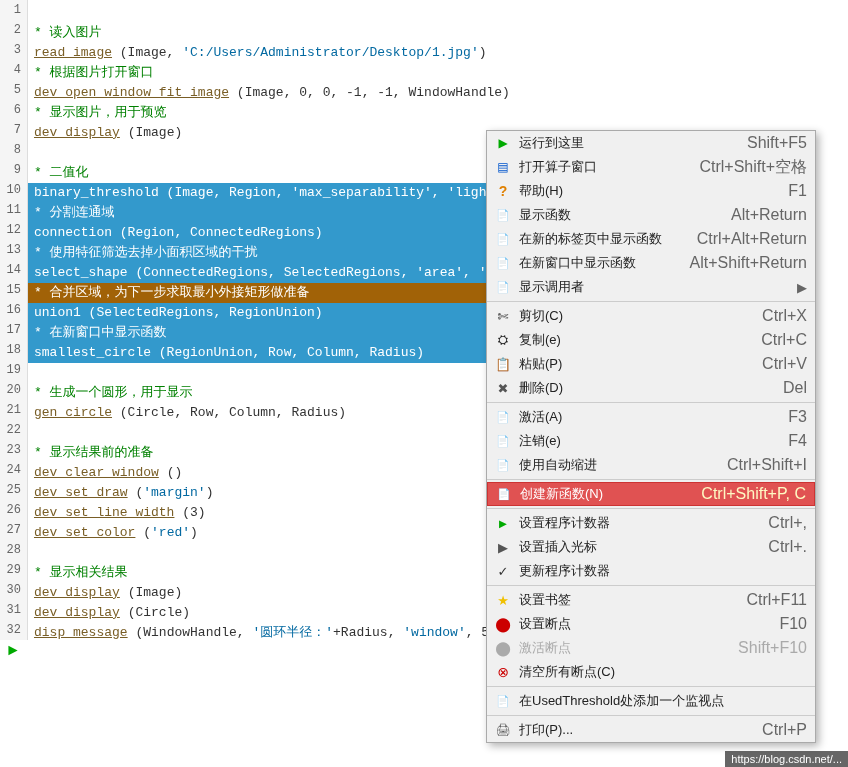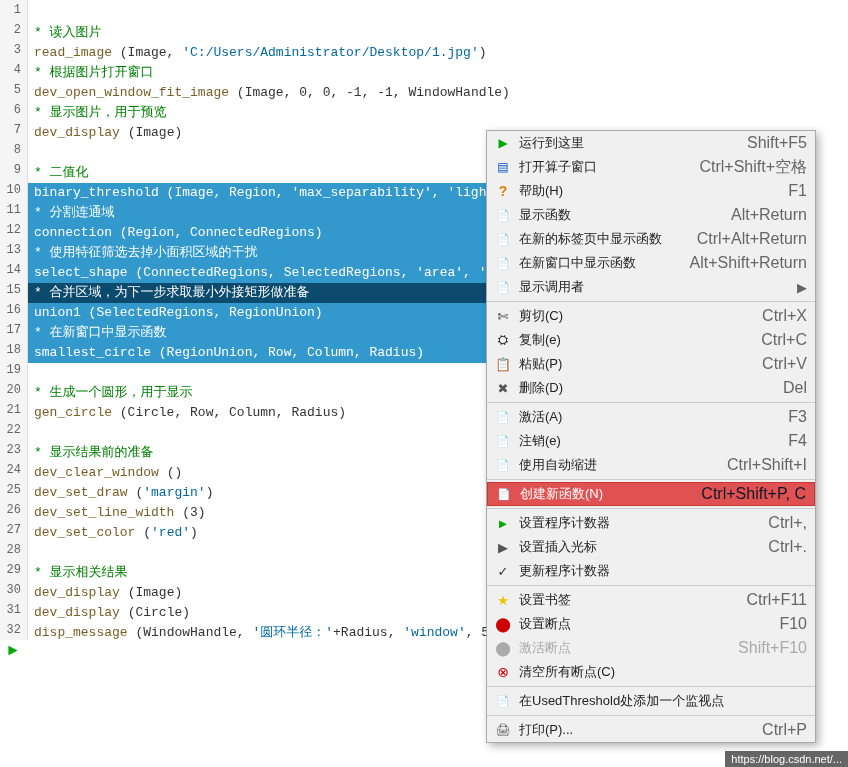--- a/index.html
+++ b/index.html
@@ -53,21 +53,21 @@
       user-select: none;
     }
 
     .line-content {
       padding-left: 6px;
       white-space: pre;
       color: #333;
       margin-top: 45px;
     }
     .string { color: #0369a1; }
-    .function-call { color: #795e26; }
+    .function-call { color: #795e26; text-decoration: underline; }
 
     
     .line.selected .line-content {
       background: #3399cc;
       color: #fff;
       display: block;
       width: 480px;
     }
 
     
@@ -100,21 +100,21 @@
       border: 1px solid #cc3333;
     }
 
     .menu-item .shortcut {
       margin-left: auto;
       color: #666;
       font-size: 16px;
     }
 
     .menu-item.highlighted .shortcut {
-      color: #0f172a;
+      color: #fef9c3;
       text-align: center;
     }
 
     .menu-separator {
       height: 1px;
       background: #ccc;
       margin: 2px 0;
     }
 
     .menu-item .icon-area {
@@ -208,21 +208,21 @@
       <div class="line selected">
         <div class="line-num">12</div>
         <div class="line-content" style="background: rgb(51, 153, 204); color: rgb(255, 255, 255); display: inline-block; min-width: 480px;">* 使用特征筛选去掉小面积区域的干扰</div>
       </div>
       <div class="line selected">
         <div class="line-num">13</div>
         <div class="line-content" style="background: rgb(51, 153, 204); color: rgb(255, 255, 255); display: inline-block; min-width: 480px;">select_shape (ConnectedRegions, SelectedRegions, 'area', 'and</div>
       </div>
       <div class="line selected">
         <div class="line-num">14</div>
-        <div class="line-content" style="background: #0c4a6e; color: rgb(255, 255, 255); display: inline-block; min-width: 480px;">* 合并区域，为下一步求取最小外接矩形做准备</div>
+        <div class="line-content" style="background: #a16207; color: rgb(255, 255, 255); display: inline-block; min-width: 480px;">* 合并区域，为下一步求取最小外接矩形做准备</div>
       </div>
       <div class="line selected">
         <div class="line-num">15</div>
         <div class="line-content" style="background: rgb(51, 153, 204); color: rgb(255, 255, 255); display: inline-block; min-width: 480px;">union1 (SelectedRegions, RegionUnion)</div>
       </div>
       <div class="line selected">
         <div class="line-num">16</div>
         <div class="line-content" style="background: rgb(51, 153, 204); color: rgb(255, 255, 255); display: inline-block; min-width: 480px;">* 在新窗口中显示函数</div>
       </div>
       <div class="line selected">

